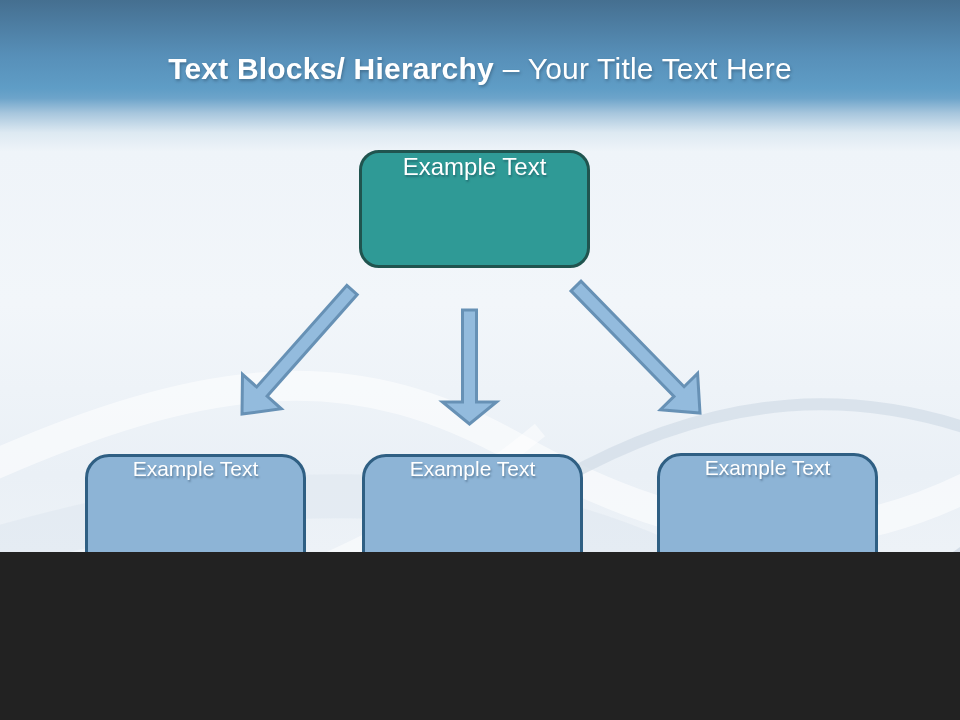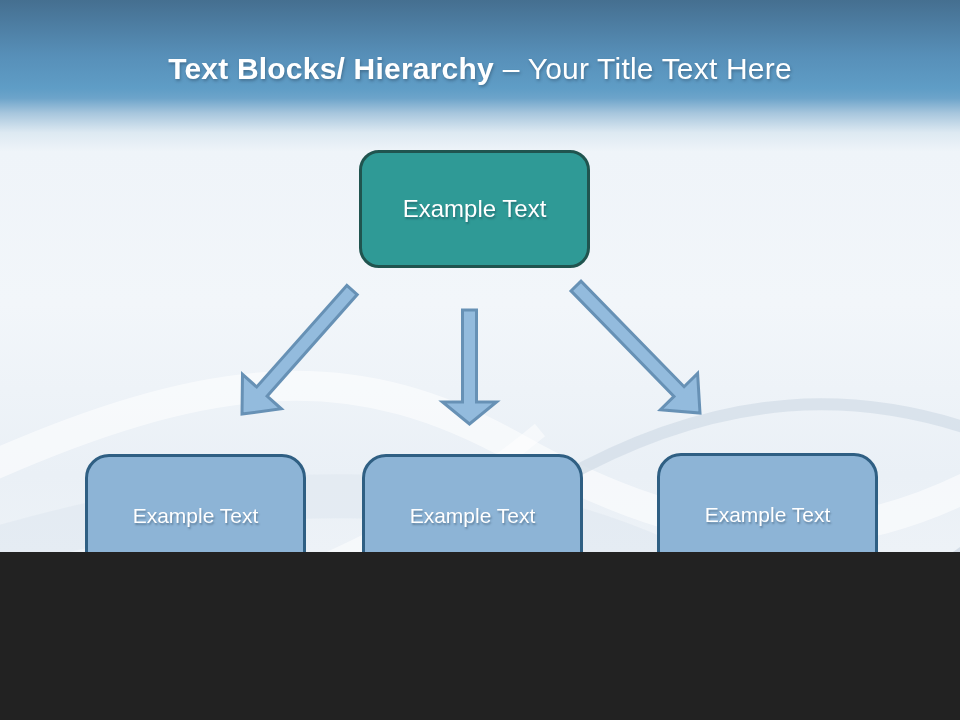--- a/index.html
+++ b/index.html
@@ -21,21 +21,21 @@
   .swirls,.arrows{position:absolute;left:0;top:0;width:960px;height:720px;pointer-events:none;}
   .slide-title{
     position:absolute;left:0;top:52px;width:100%;
     text-align:center;color:#ffffff;font-size:30px;letter-spacing:.2px;
     text-shadow:1px 2px 3px rgba(25,45,65,.35);
     white-space:nowrap;
   }
   .title-bold{font-weight:700;}
   .title-regular{font-weight:400;margin-left:9px;}
   .node{
-    position:absolute;display:flex;align-items:center;justify-content:center;
+    position:absolute;display:flex;align-items:flex-start;justify-content:center;
     color:#ffffff;text-align:center;
     text-shadow:1px 2px 2px rgba(20,40,60,.35);
     box-sizing:border-box;
   }
   .node-root{
     left:359px;top:150px;width:231px;height:118px;
     background:#2f9a96;border:3px solid #20544f;border-radius:20px;
     font-size:24px;
   }
   .node-child{

